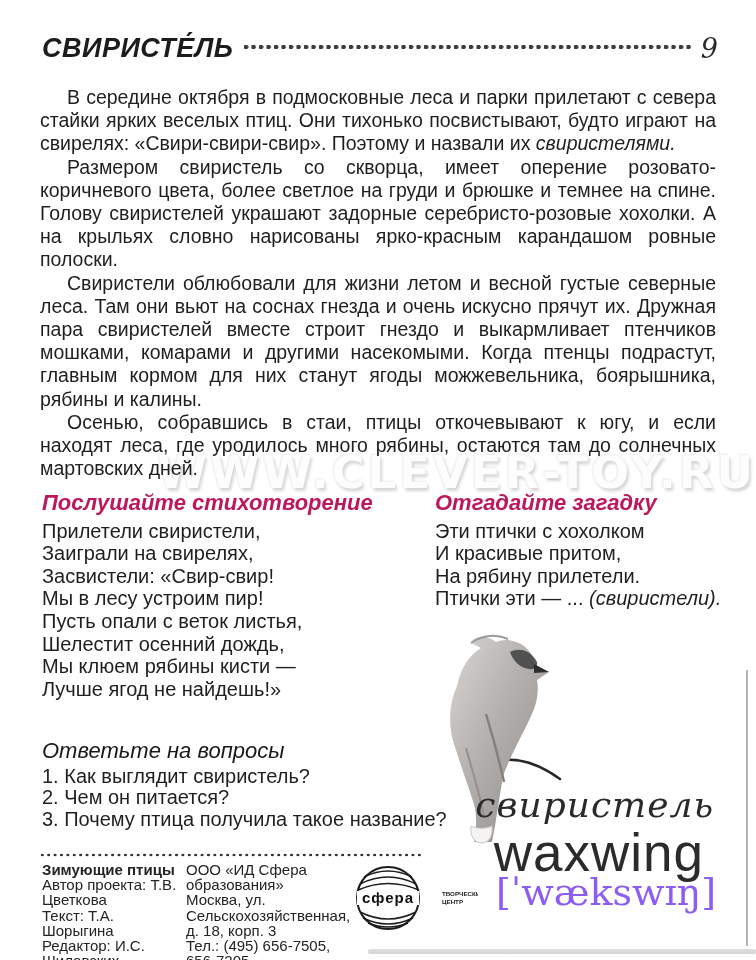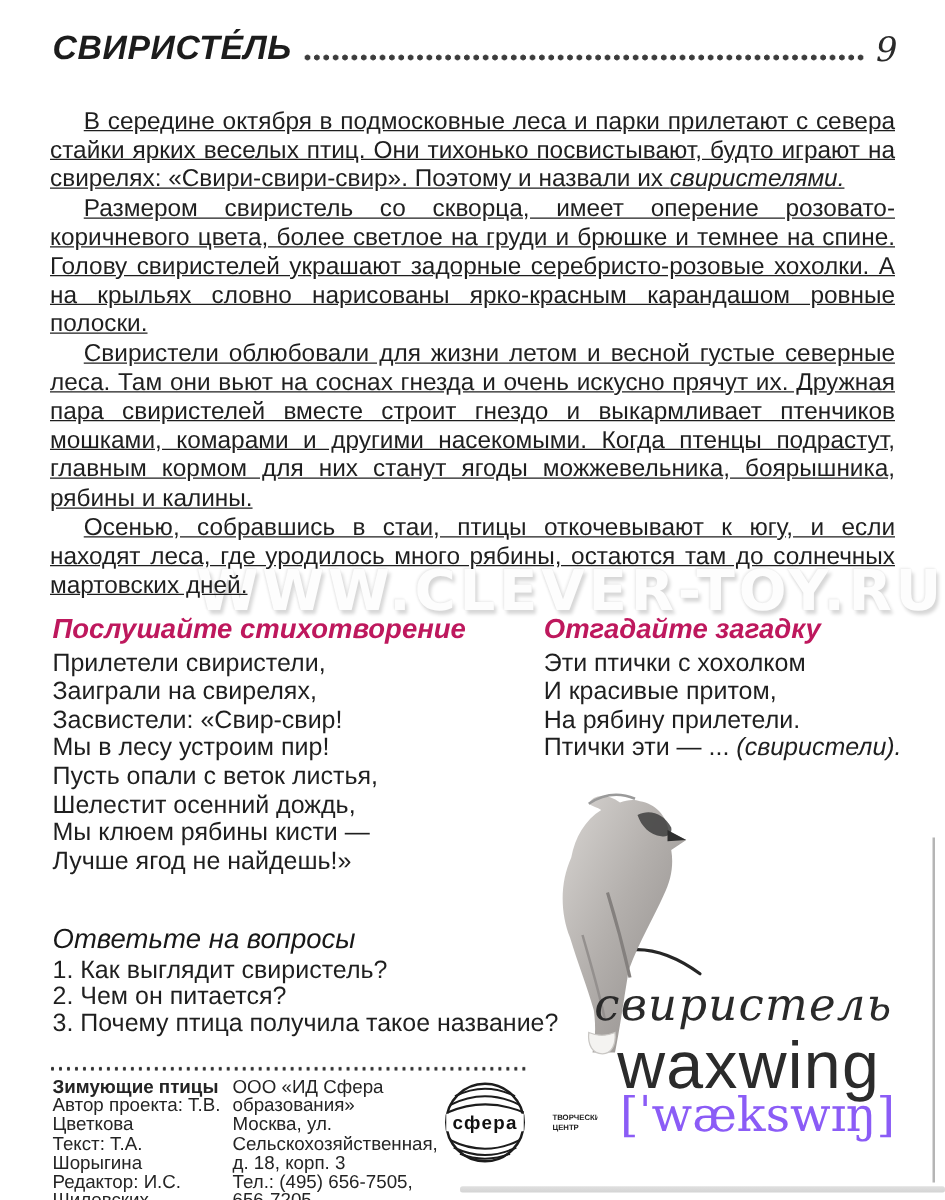--- a/index.html
+++ b/index.html
@@ -1,35 +1,35 @@
 <!DOCTYPE html>
 <html><head>
 <meta charset="utf-8">
 <style>
   html,body{margin:0;padding:0;background:#ffffff;}
   .page{
     position:relative;width:756px;height:960px;background:#ffffff;overflow:hidden;
     font-family:"Liberation Sans",sans-serif;color:#1f1f1f;
   }
   
-  .title-row{position:absolute;left:42px;right:38px;top:24px;display:flex;align-items:flex-end;gap:10px;}
+  .title-row{position:absolute;left:42px;right:38px;top:34px;display:flex;align-items:center;gap:10px;}
   .title-row h1{
     margin:0;font-size:27px;font-weight:bold;font-style:italic;letter-spacing:.5px;
     color:#1c1c1c;white-space:nowrap;line-height:1.1;
   }
   .leader{
     flex:1;height:10px;margin-bottom:3px;
     background-image:radial-gradient(circle at 3px 5px,#3c3c3c 2.1px,transparent 2.5px);
     background-size:7.5px 10px;background-repeat:repeat-x;
   }
   .pagenum{font-family:"DejaVu Serif",serif;font-style:italic;font-size:27px;color:#2a2a2a;line-height:1;}
   
   .article{
     position:absolute;left:40px;top:86px;width:676px;z-index:2;
-    font-size:19.5px;line-height:23.2px;text-align:justify;text-decoration:underline;
+    font-size:19.5px;line-height:23.2px;text-align:justify;
   }
   .article p{margin:0;text-indent:27px;}
   .article em{font-style:italic;}
   
   .watermark{
     position:absolute;left:0;right:0;top:446px;z-index:1;text-align:right;
     font-family:"DejaVu Sans",sans-serif;font-weight:bold;font-size:45px;letter-spacing:3px;
     color:#fdfdfd;text-shadow:2px 3px 3px #d7d7d7,-1px -1px 2px #ececec,0 0 1px #e2e2e2;
     pointer-events:none;user-select:none;
   }

